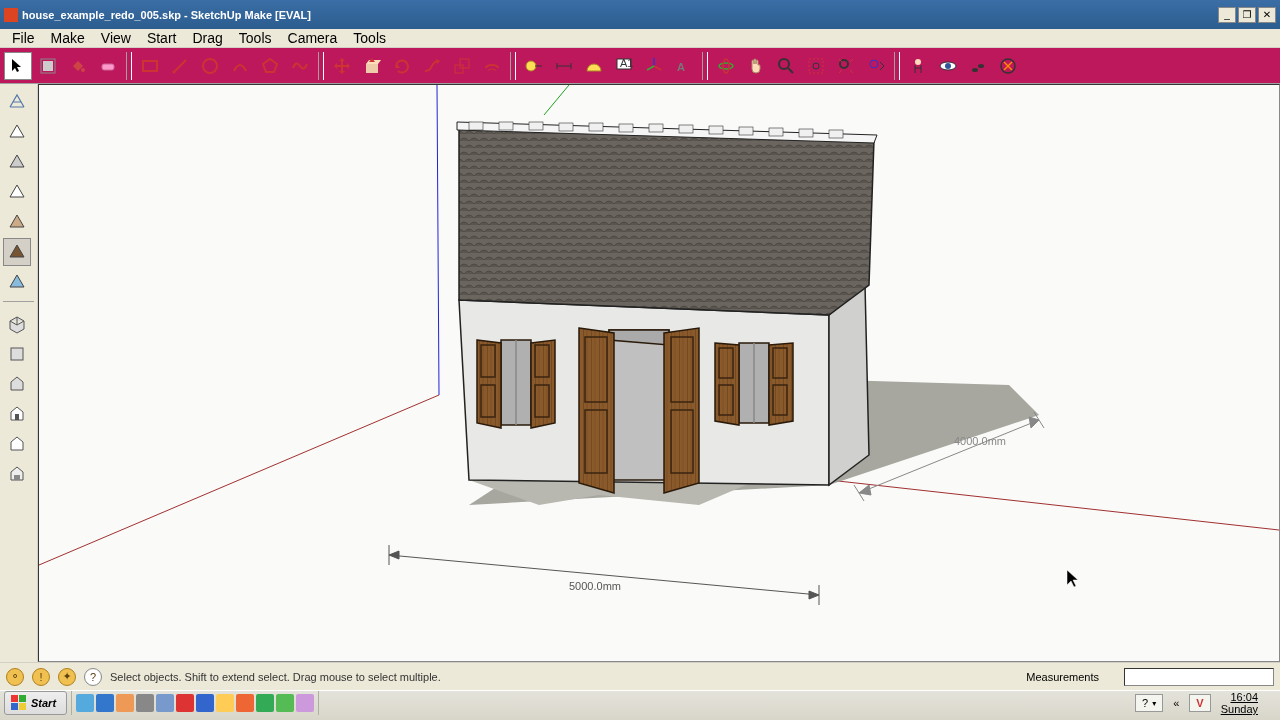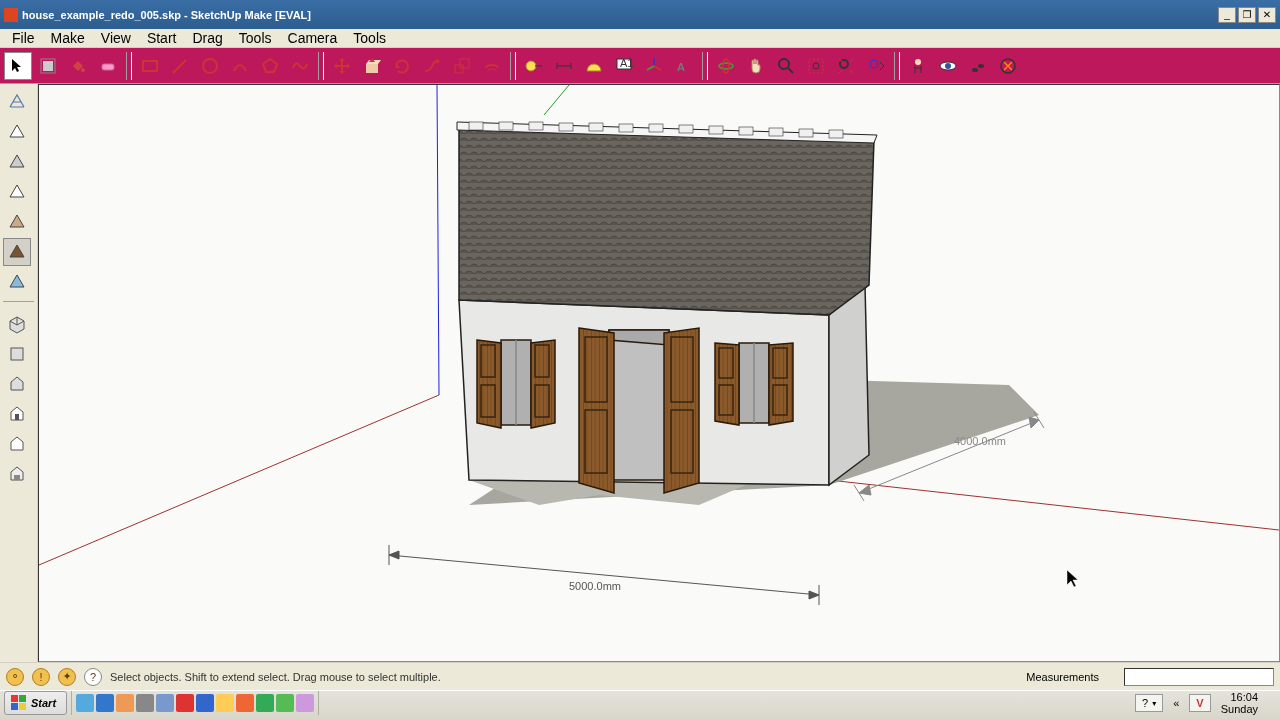--- a/index.html
+++ b/index.html
@@ -28,21 +28,21 @@
 .measure-box { width: 150px; height: 18px; background: #fff; border: 1px inset #888; }
 .taskbar { height: 30px; background: linear-gradient(to bottom, #e4e3db, #d8d6c9); display: flex; align-items: flex-start; border-top: 1px solid #fff; padding-right: 14px;}
 .start-btn { height: 24px; padding: 0 10px 0 6px; background: linear-gradient(to bottom, #eee, #ddd); border: 1px solid #999; border-radius: 3px; display: flex; align-items: center; gap: 4px; margin: 0 4px; font-weight: bold; font-style: italic;}
 .ql { display: flex; gap: 2px; padding: 0 4px; border-left: 1px solid #b0b0a0; border-right: 1px solid #b0b0a0; height: 24px; align-items: center;}
 .ql-ico { width: 18px; height: 18px; background: #7a9; border-radius: 2px; }
 .taskbar2 { height: 26px; background: linear-gradient(to bottom, #e4e3db, #d8d6c9); display: flex; align-items: center; padding: 0 60px; gap: 4px;}
 .task-item { height: 20px; min-width: 160px; padding: 0 8px; background: linear-gradient(to bottom, #f5f5f0, #e0ded0); border: 1px solid #aaa; border-radius: 2px; display: flex; align-items: center; gap: 4px;}
 .task-ico { width: 14px; height: 14px; }
 .tray { margin-left: auto; display: flex; align-items: center; gap: 10px; padding: 0 8px;}
 .tray-box { border: 1px solid #999; padding: 2px 6px; display: flex; align-items: center; gap: 4px; background: #f5f5f0;}
-.clock { text-align: right; line-height: 12px; }
+.clock { text-align: right; line-height: 12px; text-decoration: underline; }
 svg { display: block; }
 </style>
 </head>
 <body>
 
 <div class="titlebar">
   <div class="titlebar-icon"></div>
   <div class="titlebar-text">house_example_redo_005.skp - SketchUp Make [EVAL]</div>
   <div class="titlebar-btns">
     <div class="titlebar-btn">_</div>

